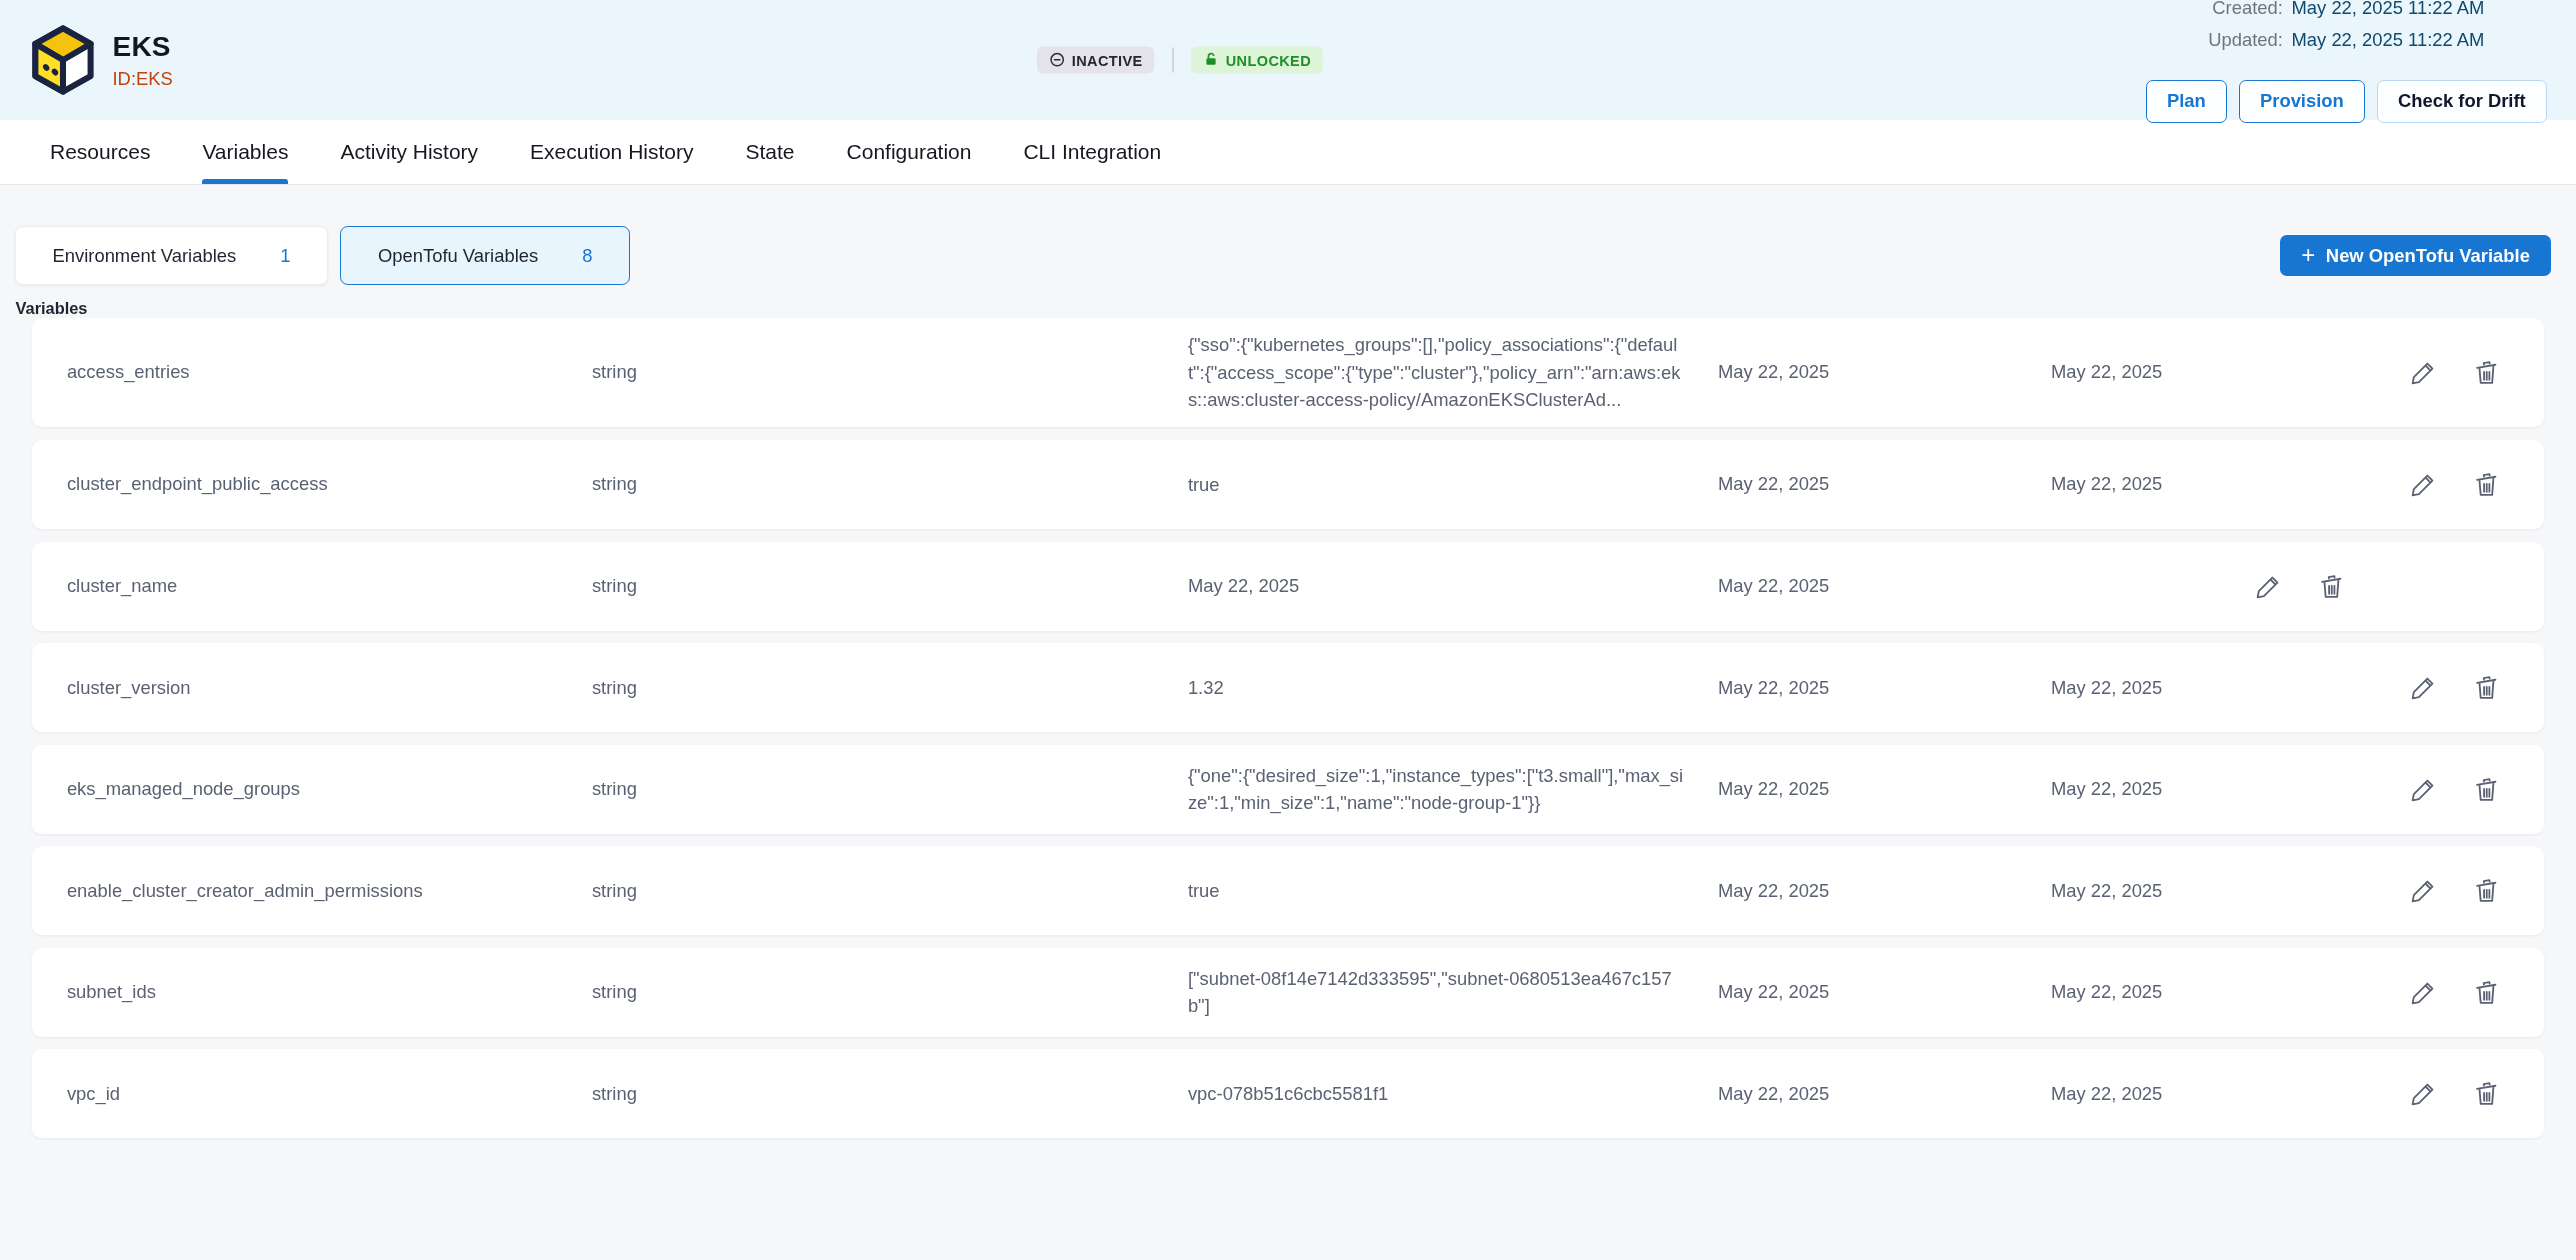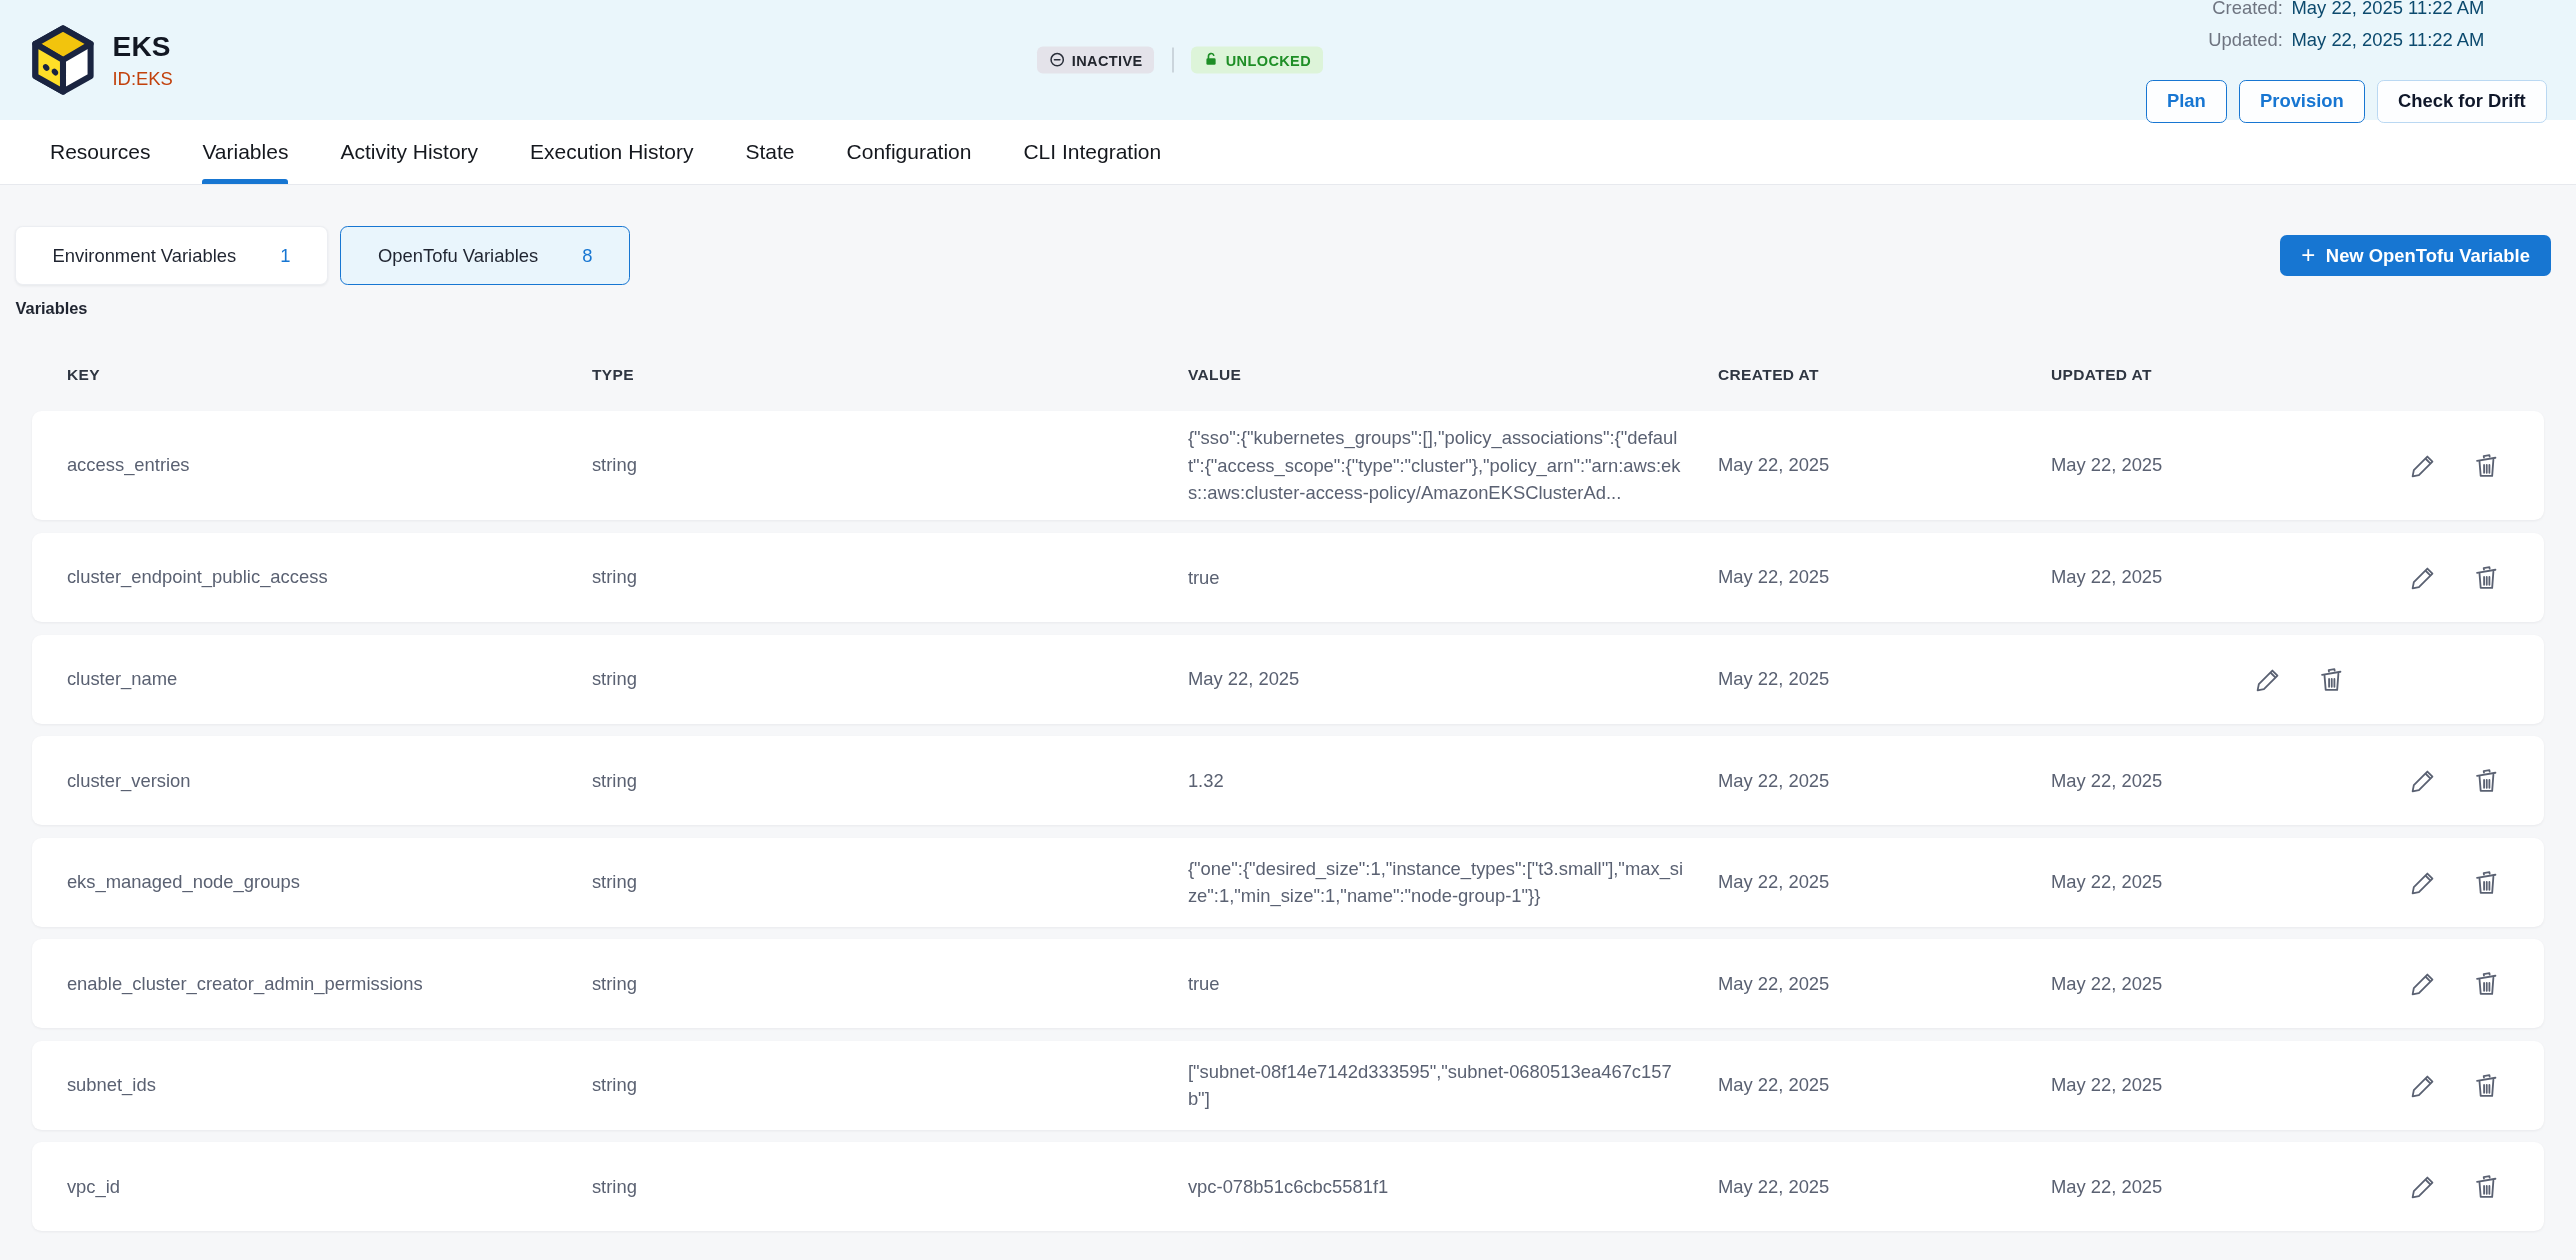--- a/index.html
+++ b/index.html
@@ -208,28 +208,20 @@
     </div>
     <button class="new-var-btn">
       <span class="plus">+</span>
       <span>New OpenTofu Variable</span>
     </button>
   </div>
 
   <div class="section-title">Variables</div>
 
   <div class="table-area">
-    <div class="grid table-head">
-      <span class="col">KEY</span>
-      <span class="col">TYPE</span>
-      <span class="col">VALUE</span>
-      <span class="col">CREATED AT</span>
-      <span class="col">UPDATED AT</span>
-      <span class="col"></span>
-    </div>
     <div id="rows">
   <div class="grid row-card">
     <span class="cell">access_entries</span>
     <span class="cell">string</span>
     <span class="cell value">{"sso":{"kubernetes_groups":[],"policy_associations":{"default":{"access_scope":{"type":"cluster"},"policy_arn":"arn:aws:eks::aws:cluster-access-policy/AmazonEKSClusterAd...</span>
     <span class="cell">May 22, 2025</span>
     <span class="cell">May 22, 2025</span>
     <span class="actions">
       <button class="icon-btn">
         <span>

